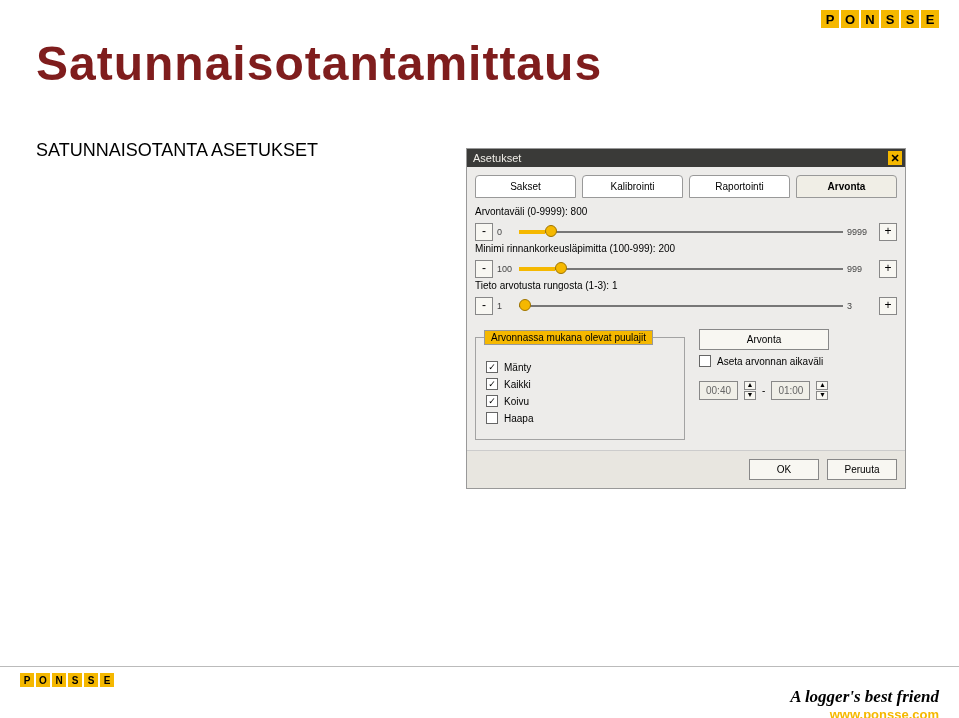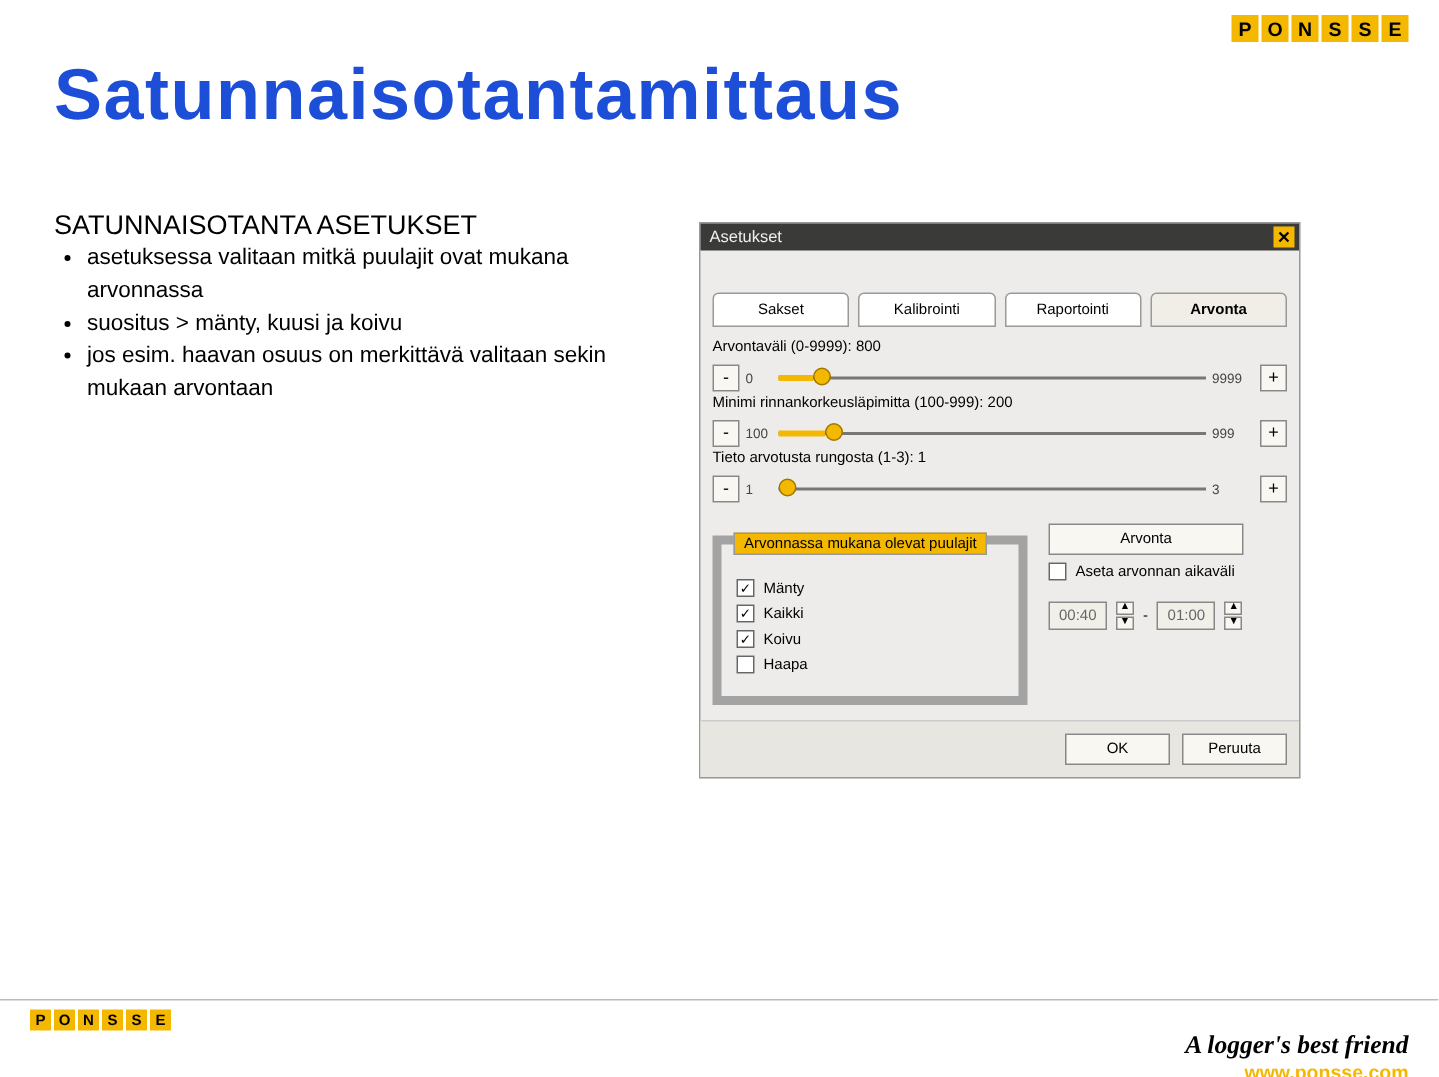--- a/index.html
+++ b/index.html
@@ -33,21 +33,21 @@
     align-items: center;
     justify-content: center;
   }
   .title {
     position: absolute;
     top: 36px;
     left: 36px;
     font-family: Impact, "Arial Black", sans-serif;
     font-size: 48px;
     font-weight: 900;
-    color: #1d4ed8;
+    color: #7f1d1d;
     letter-spacing: 1px;
   }
   .left-text {
     position: absolute;
     top: 140px;
     left: 36px;
     width: 410px;
     color: #000;
   }
   .left-text h2 {
@@ -67,21 +67,21 @@
     list-style: disc;
     margin-left: 22px;
     font-size: 15px;
     line-height: 1.45;
   }
   
   .shot {
     position: absolute;
     top: 148px;
     left: 466px;
-    width: 401px;
+    width: 440px;
     background: #edecea;
     border: 1px solid #999;
     font-size: 11px;
     color: #000;
   }
   .shot-title {
     background: #3a3a38;
     color: #f0eee8;
     padding: 3px 6px;
     position: relative;
@@ -99,21 +99,20 @@
     font-weight: bold;
     display: flex;
     align-items: center;
     justify-content: center;
     cursor: pointer;
   }
   .tabbar {
     display: flex;
     gap: 6px;
     padding: 8px 8px 4px 8px;
-    margin-top: 20px;
   }
   .tab {
     flex: 1;
     border: 1px solid #999;
     background: #fff;
     text-align: center;
     padding: 5px 2px;
     font-size: 10px;
     border-top-left-radius: 4px;
     border-top-right-radius: 4px;
@@ -178,21 +177,21 @@
     color: #444;
     min-width: 28px;
     text-align: left;
   }
   .start-val {
     font-size: 9px;
     color: #444;
     min-width: 18px;
   }
   .group-box {
-    border: 6px solid #a3a3a3;
+    border: 1px solid #a3a3a3;
     margin-top: 10px;
     position: relative;
     padding: 18px 10px 10px 10px;
     background: #edecea;
     display: inline-block;
   }
   .group-legend {
     position: absolute;
     top: -8px;
     left: 8px;
@@ -319,25 +318,20 @@
     <div class="logo-sq">S</div>
     <div class="logo-sq">S</div>
     <div class="logo-sq">E</div>
   </div>
 </div>
 
 <h1 class="title">Satunnaisotantamittaus</h1>
 
 <div class="left-text">
   <h2>SATUNNAISOTANTA ASETUKSET</h2>
-  <ul>
-    <li>asetuksessa valitaan mitkä puulajit ovat mukana arvonnassa</li>
-    <li>suositus &gt; mänty, kuusi ja koivu</li>
-    <li>jos esim. haavan osuus on merkittävä valitaan sekin mukaan arvontaan</li>
-  </ul>
 </div>
 
 <div class="shot">
   <div class="shot-title">
     <span>Asetukset</span>
     <span class="shot-close">✕</span>
   </div>
   <div class="tabbar">
     <div class="tab">Sakset</div>
     <div class="tab">Kalibrointi</div>

